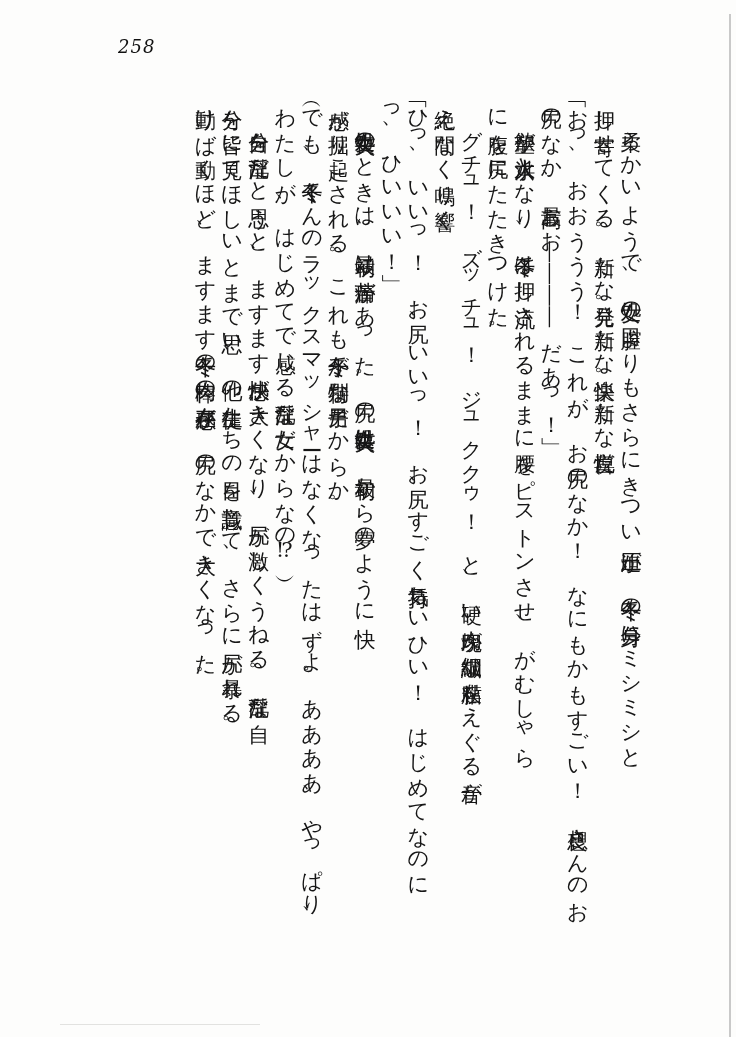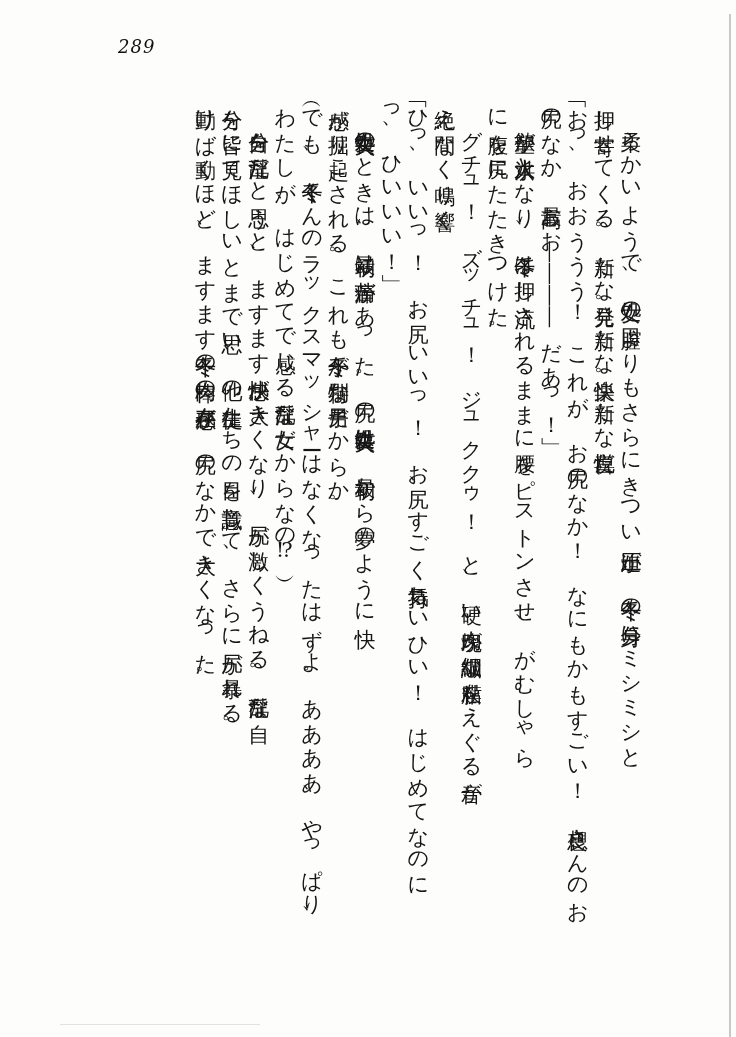--- a/index.html
+++ b/index.html
@@ -64,21 +64,21 @@
     width: 200px;
     height: 1px;
     background: #e2e2e0;
   }
 </style>
 </head>
 <body>
 
 <div class="book-page">
 
-  <div class="page-number">289</div>
+  <div class="page-number">258</div>
 
   <div class="text-block">
     <p class="text-column">　柔らかいようで、処女の膣口よりもさらにきつい圧迫が、千冬の分身にミシミシと</p>
     <p class="text-column">押し寄せてくる。新たな発見。新たな快楽。新たな喜悦だ。</p>
     <p class="text-column">「おっ、おおううう！　これが、お尻のなか！　なにもかもすごい！　想良さんのお</p>
     <p class="text-column">尻のなか、最高おお――――だあっ！」</p>
     <p class="text-column">　欲望が大洪水となり、千冬は押し流されるままに腰をピストンさせ、がむしゃら</p>
     <p class="text-column">に腹を尻にたたきつけた。</p>
     <p class="text-column">　グチュ！　ズッチュ！　ジュククゥ！　と、硬い肉塊が繊細な粘膜をえぐる音が、</p>
     <p class="text-column">絶え間なく鳴り響く。</p>

